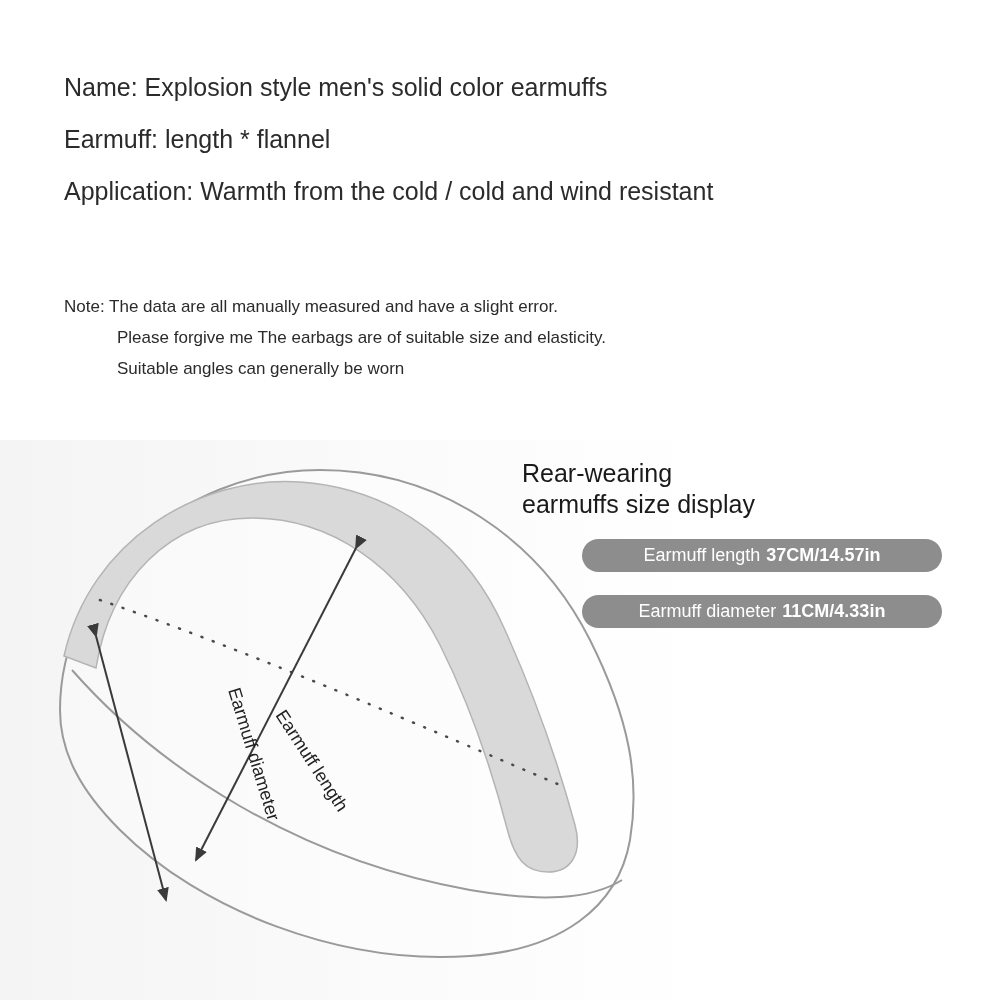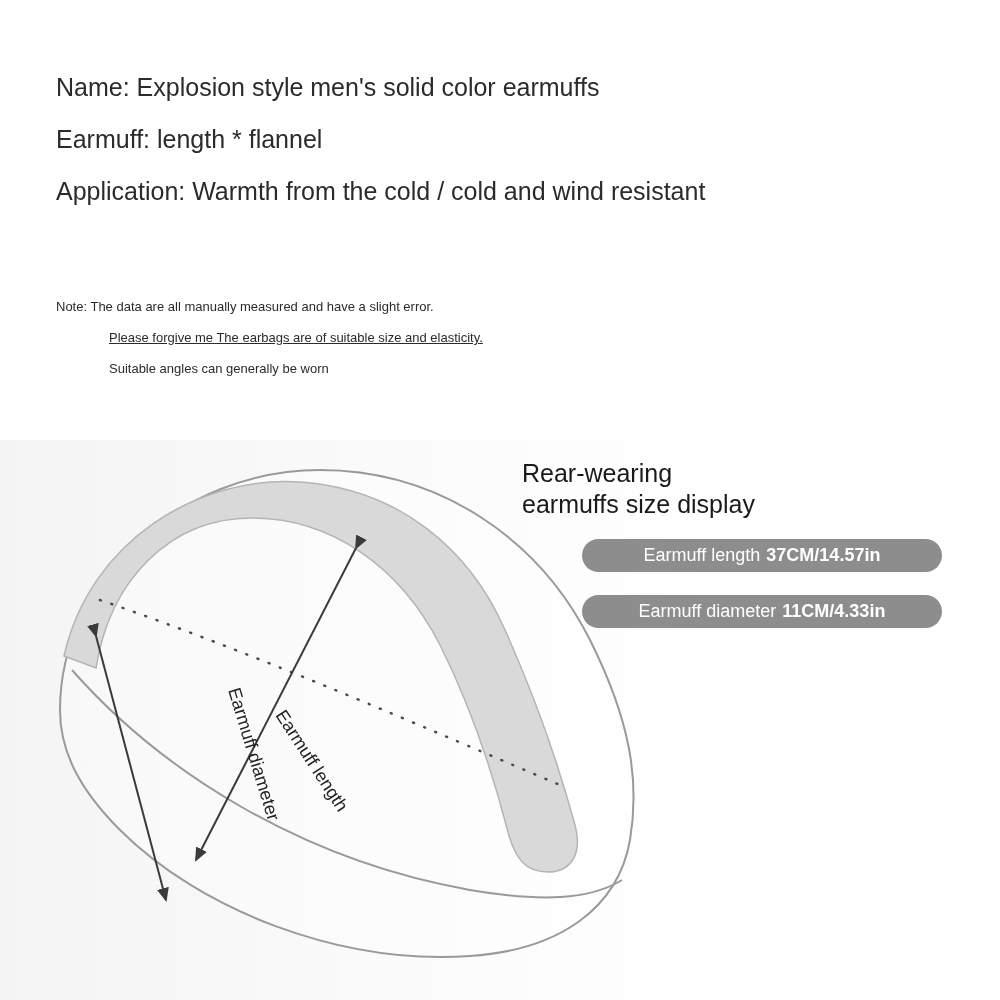--- a/index.html
+++ b/index.html
@@ -12,48 +12,48 @@
     background: #ffffff;
     font-family: "Liberation Sans", sans-serif;
     color: #1a1a1a;
     overflow: hidden;
     position: relative;
   }
 
   
   .spec-block {
     position: absolute;
-    left: 4px; top: 0;
+    left: 12px; top: 0;
     width: 812px;
     height: 440px;
     background: #ffffff;
   }
   .spec-line {
     position: absolute;
     left: 52px;
     font-size: 25px;
     line-height: 30px;
     color: #2b2b2b;
     white-space: nowrap;
   }
   .spec-line .lbl { font-weight: normal; }
   .spec-line:nth-of-type(1) { top: 72px; }
   .spec-line:nth-of-type(2) { top: 124px; }
   .spec-line:nth-of-type(3) { top: 176px; }
   .spec-line:nth-of-type(4) { top: 228px; }
 
   .note-line {
     position: absolute;
-    font-size: 13px;
+    font-size: 17px;
     line-height: 22px;
     color: #2b2b2b;
     white-space: nowrap;
   }
   .note-1 { left: 52px;  top: 296px; }
-  .note-2 { left: 105px; top: 327px; text-decoration: underline; }
+  .note-2 { left: 105px; top: 327px; }
   .note-3 { left: 105px; top: 358px; text-align: center; }
 
   
   .illus-panel {
     position: absolute;
     left: 0; top: 440px;
     width: 1000px;
     height: 560px;
     background: linear-gradient(to right, #f4f4f4 0%, #fafafa 35%, #ffffff 70%, #ffffff 100%);
     overflow: hidden;

